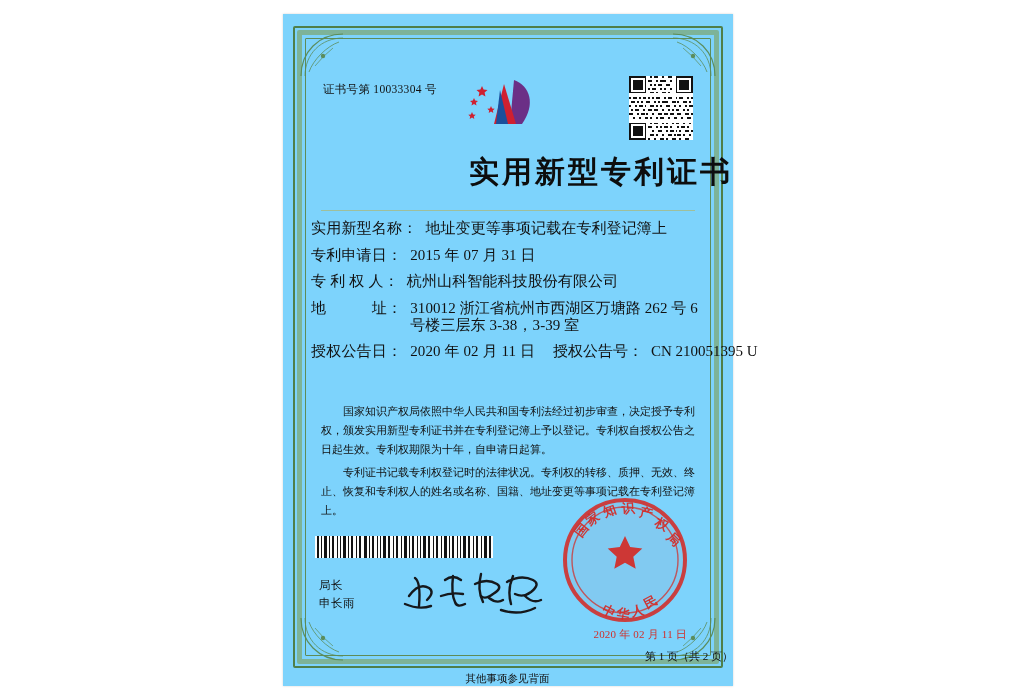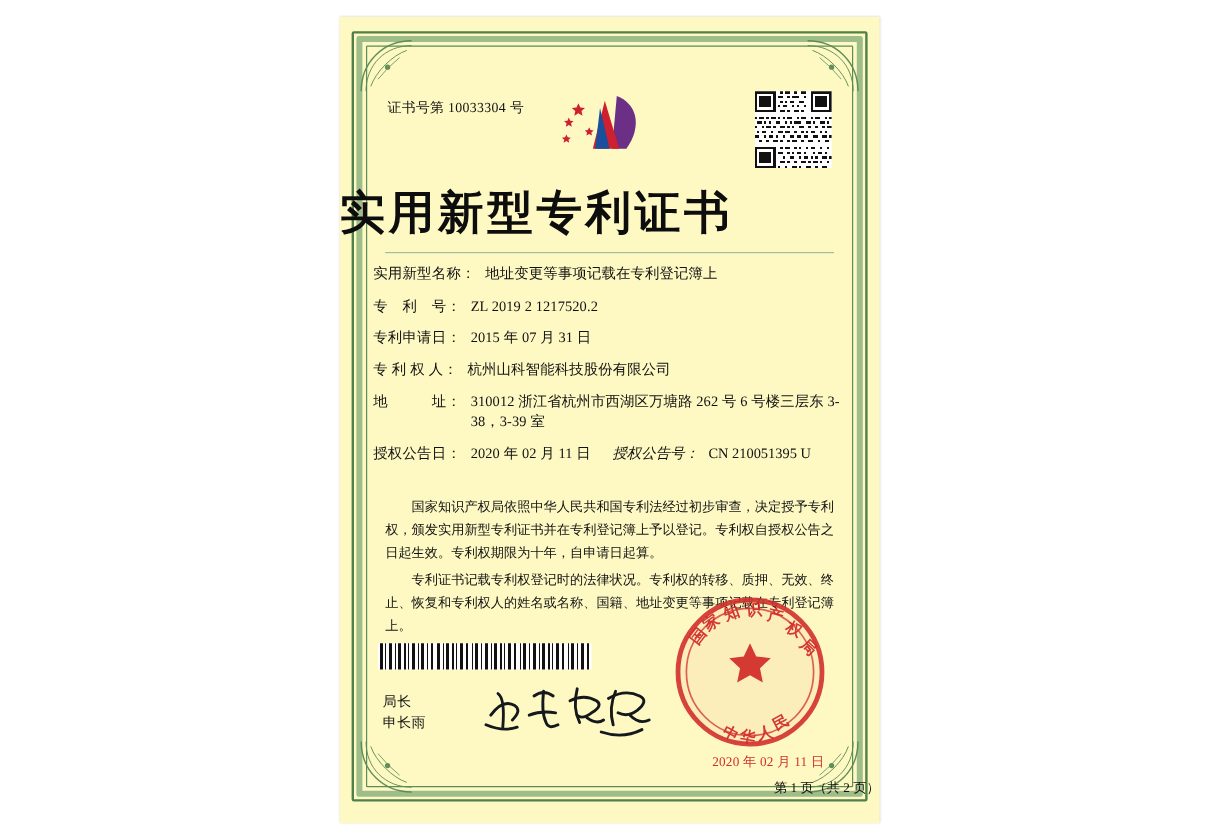--- a/index.html
+++ b/index.html
@@ -22,21 +22,21 @@
     background: #ffffff;
   }
 
   
   .sheet {
     position: absolute;
     left: 283px;
     top: 14px;
     width: 450px;
     height: 672px;
-    background: #fef9c3;
+    background: #7dd3fc;
     box-shadow: 0 0 2px rgba(0,0,0,0.18);
   }
 
   
   .border-outer {
     position: absolute;
     left: 10px;
     top: 12px;
     right: 10px;
     bottom: 18px;
@@ -101,22 +101,22 @@
     top: 62px;
     width: 64px;
     height: 64px;
   }
 
   .title {
     position: absolute;
     left: 0;
     right: 0;
     top: 138px;
-    text-align: left;
-    font-size: 38px;
+    text-align: right;
+    font-size: 30px;
     font-weight: bold;
     letter-spacing: 3px;
     font-family: "Liberation Serif", serif;
     color: #0d0d0d;
   }
 
   .title-rule {
     position: absolute;
     left: 38px;
     right: 38px;
@@ -124,21 +124,21 @@
     height: 1px;
     background: #9fbf9b;
   }
 
   
   .fields {
     position: absolute;
     left: 28px;
     right: 30px;
     top: 206px;
-    font-size: 12px;
+    font-size: 15px;
     line-height: 17px;
     color: #111;
   }
   .frow {
     display: flex;
     align-items: flex-start;
     margin-bottom: 9.5px;
   }
   .flabel {
     flex: 0 0 auto;
@@ -148,34 +148,33 @@
   .fvalue {
     flex: 1 1 auto;
     padding-left: 8px;
     word-break: break-all;
     letter-spacing: 0.1px;
   }
   .frow.inline2 .flabel2 {
     flex: 0 0 auto;
     white-space: nowrap;
     padding-left: 18px;
-    font-style: italic;
   }
   .frow.inline2 .fvalue2 {
     flex: 0 0 auto;
     padding-left: 8px;
   }
   .fvalue.w-date { flex: 0 0 auto; }
 
   
   .paragraphs {
     position: absolute;
     left: 38px;
     right: 38px;
-    top: 400px;
+    top: 388px;
     font-size: 11px;
     line-height: 19px;
     color: #111;
     text-align: justify;
   }
   .paragraphs p {
     margin: 0 0 4px 0;
     text-indent: 22px;
   }
 
@@ -330,24 +329,20 @@
       </g>
     </svg>
 
     <div class="title">实用新型专利证书</div>
     <div class="title-rule"></div>
 
     <div class="fields">
       <div class="frow">
         <span class="flabel">实用新型名称：</span>
         <span class="fvalue">地址变更等事项记载在专利登记簿上</span>
-      </div>
-      <div class="frow">
-        <span class="flabel">专　利　号：</span>
-        <span class="fvalue">ZL 2019 2 1217520.2</span>
       </div>
       <div class="frow">
         <span class="flabel">专利申请日：</span>
         <span class="fvalue">2015 年 07 月 31 日</span>
       </div>
       <div class="frow">
         <span class="flabel">专 利 权 人：</span>
         <span class="fvalue">杭州山科智能科技股份有限公司</span>
       </div>
       <div class="frow">
@@ -462,13 +457,14 @@
         <text x="86" y="113" transform="rotate(-28 86 113)">民</text>
       </g>
       <circle cx="64" cy="64" r="60" fill="#d2302c" opacity="0.05"></circle>
     </svg>
 
     <div class="seal-date">2020 年 02 月 11 日</div>
 
     <div class="page-num">第 1 页（共 2 页）</div>
   </div>
 
+  <div class="back-note" style="position:absolute; left:0; right:0; bottom:14px;">其他事项参见背面</div>
 </div>
 
 </body></html>

